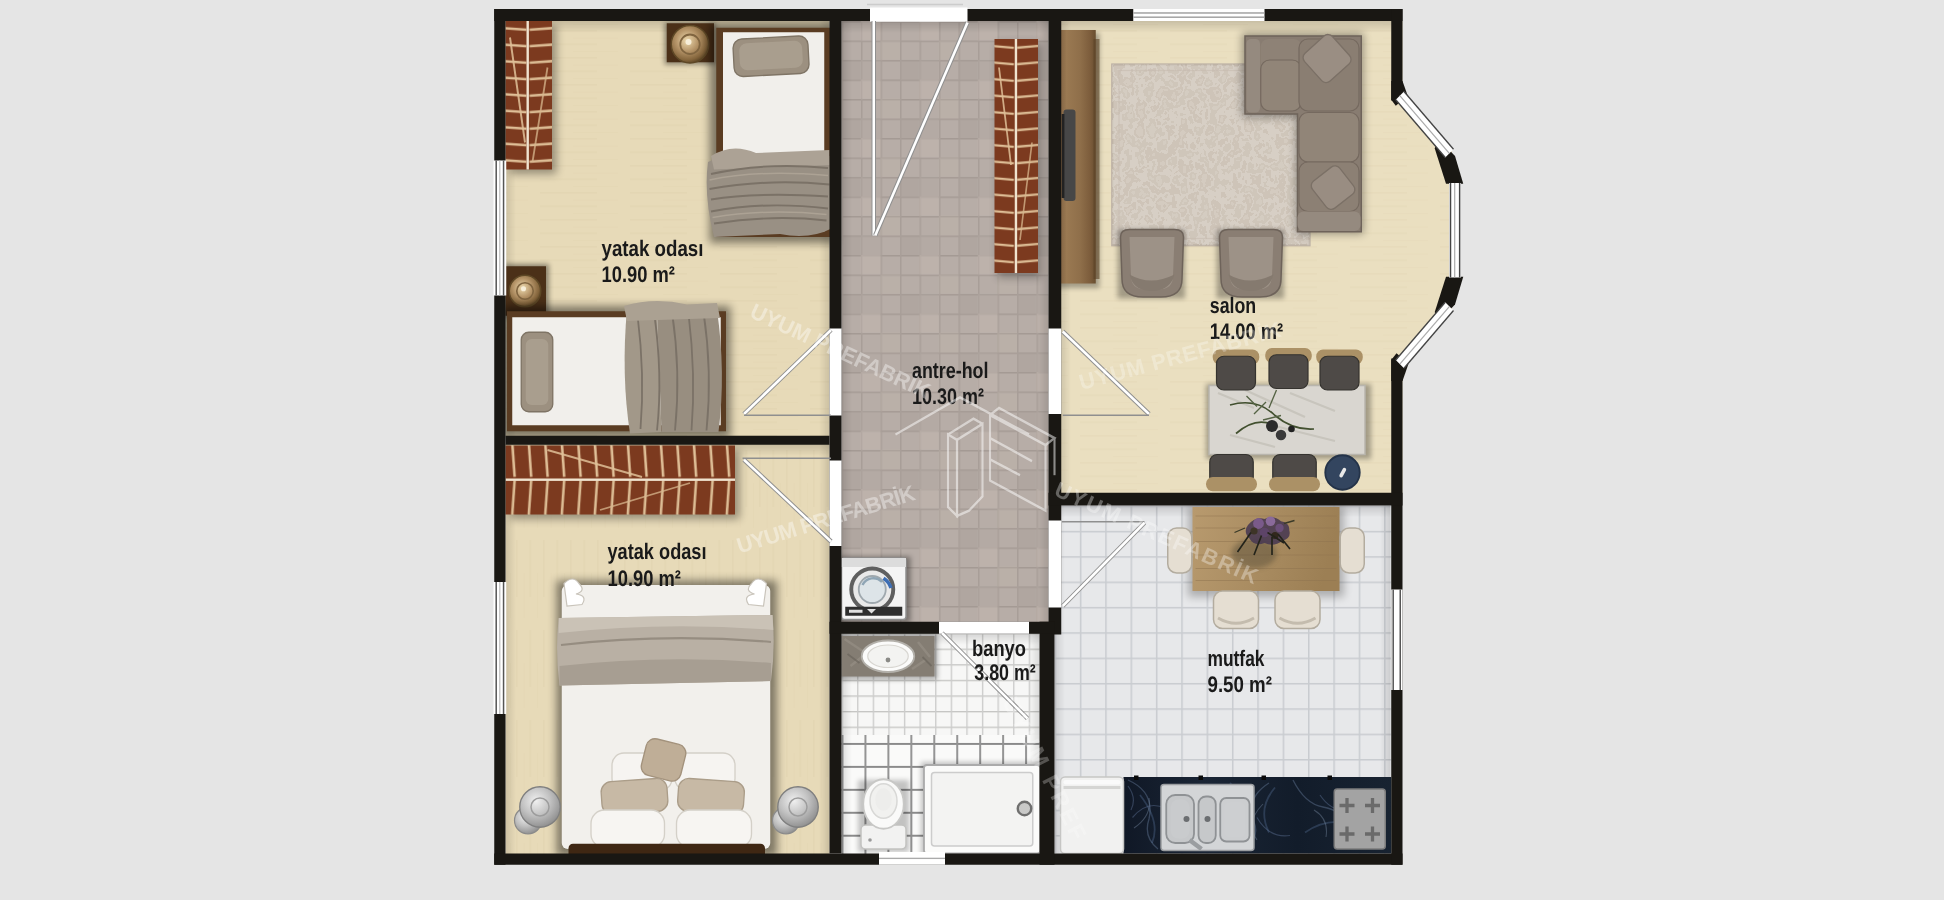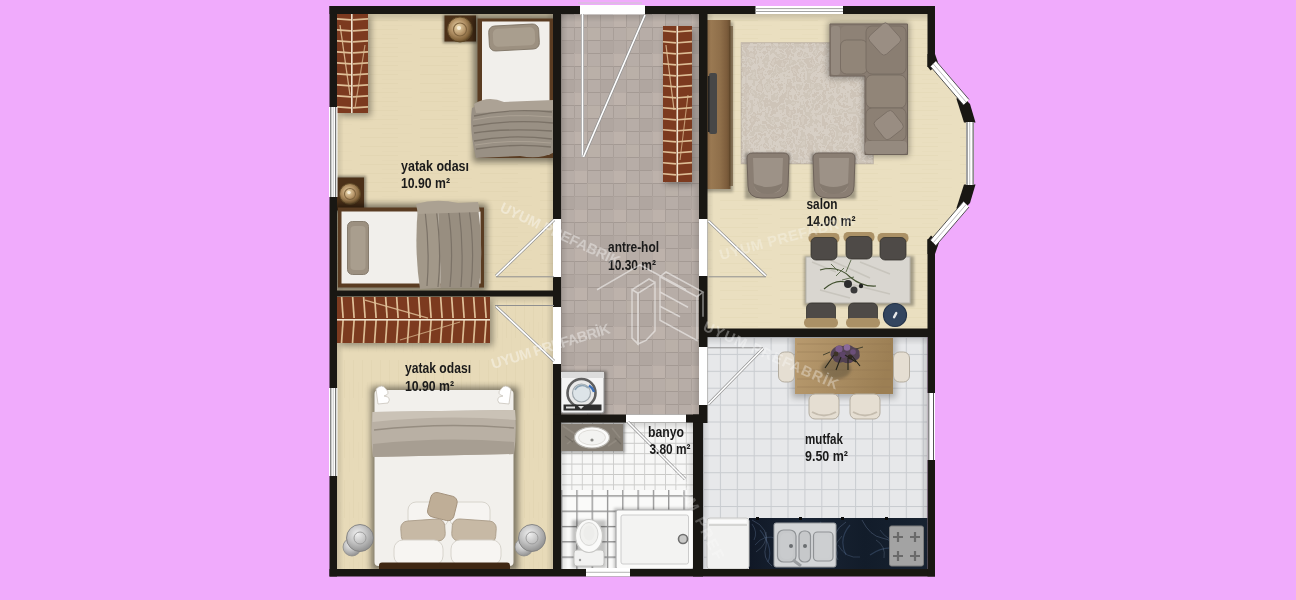--- a/index.html
+++ b/index.html
@@ -1,16 +1,16 @@
 <!DOCTYPE html>
 <html><head>
 <meta charset="utf-8">
 <style>
   html,body{margin:0;padding:0;background:#ffffff;}
-  #page{position:relative;width:1296px;height:600px;background:#f0abfc;overflow:hidden;
+  #page{position:relative;width:1296px;height:600px;background:#e5e5e5;overflow:hidden;
         font-family:"Liberation Sans", sans-serif;text-decoration:underline;}
   svg{position:absolute;top:0;left:0;}
   text{font-family:"Liberation Sans", sans-serif;}
 </style>
 </head>
 <body>
 <div id="page">
 <svg width="1296" height="600" viewBox="0 0 1296 600">
 <defs>
   <pattern id="grainH" width="60" height="9" patternUnits="userSpaceOnUse">

